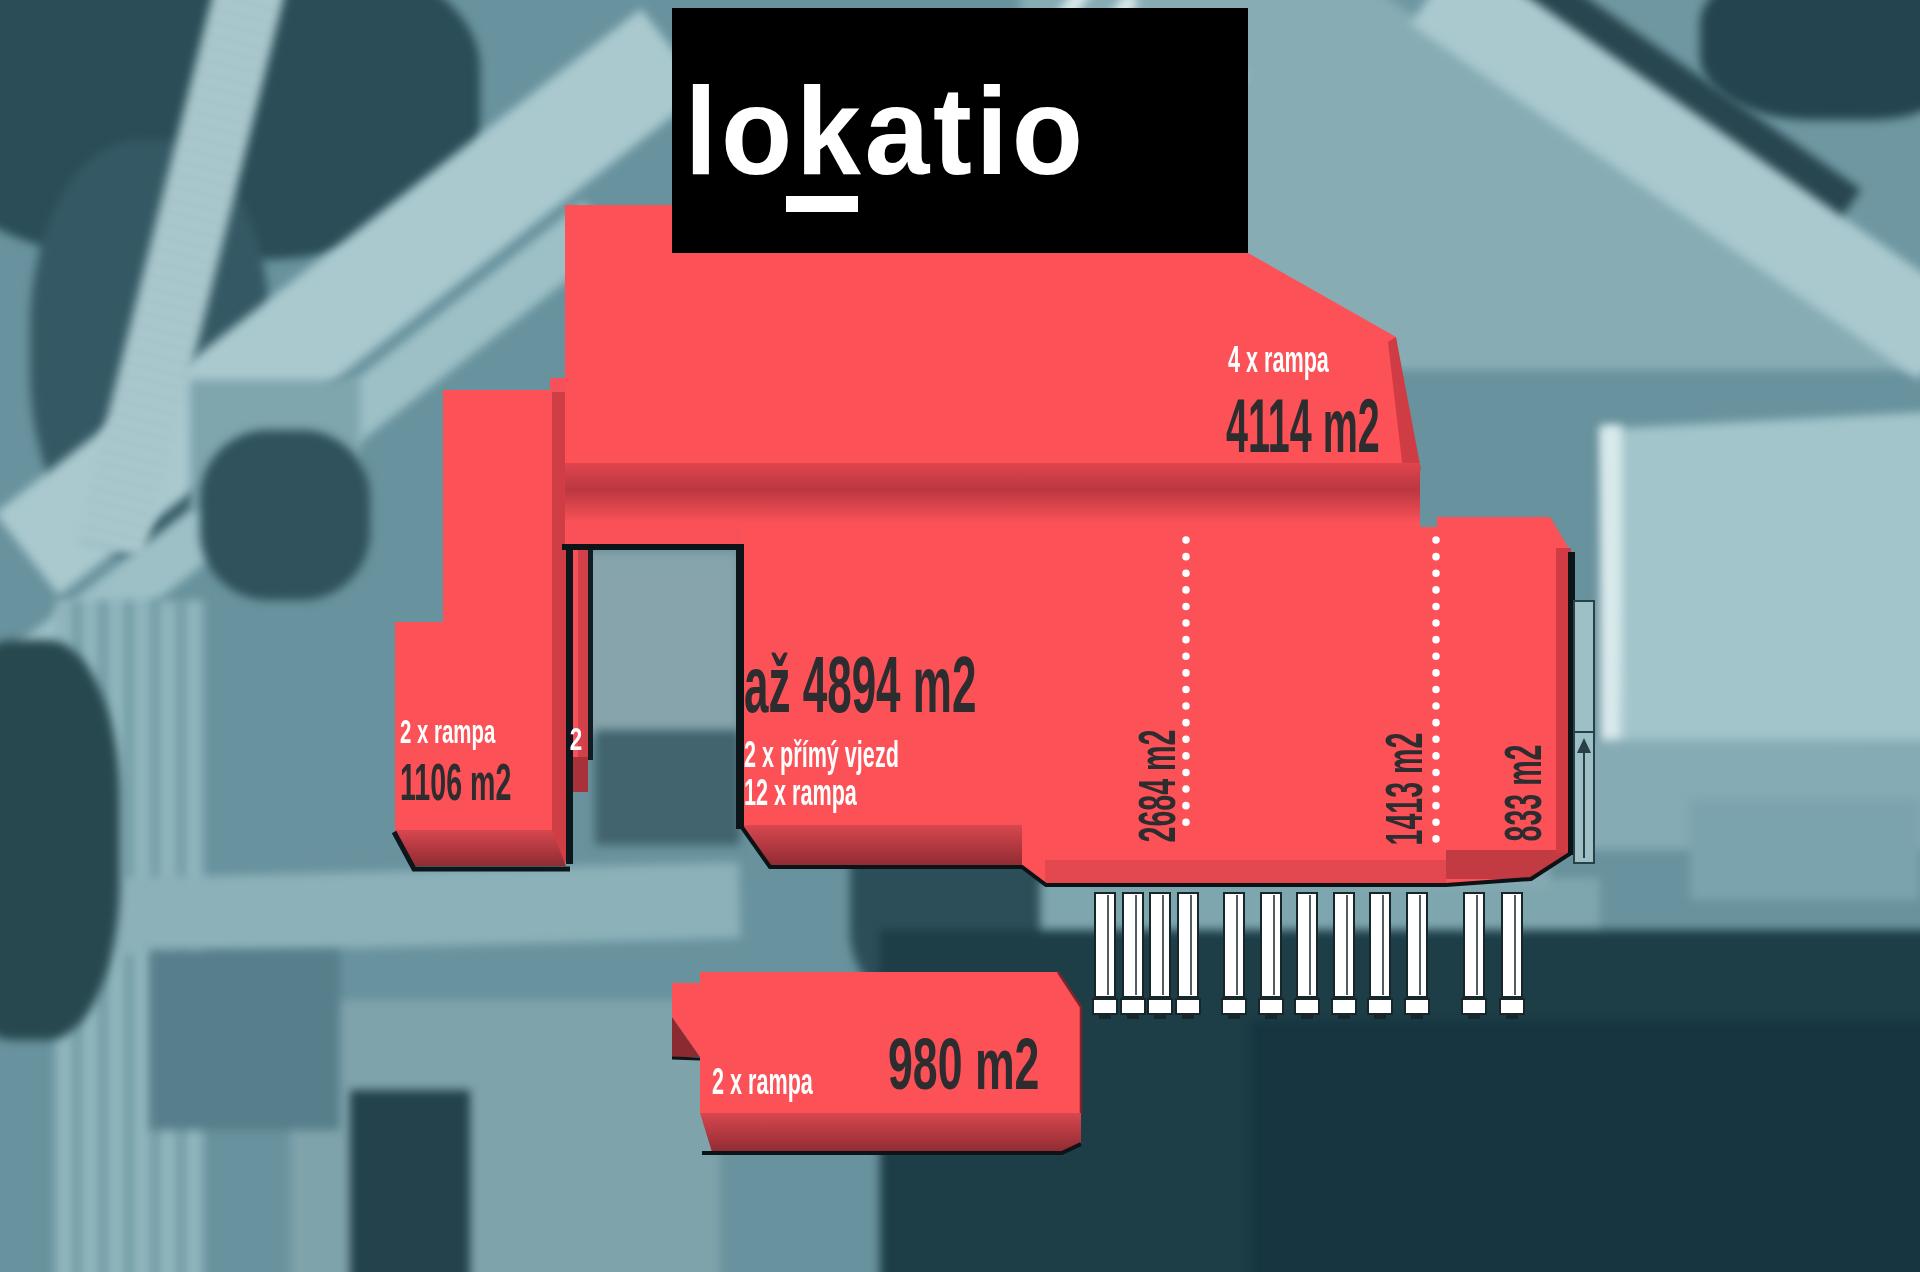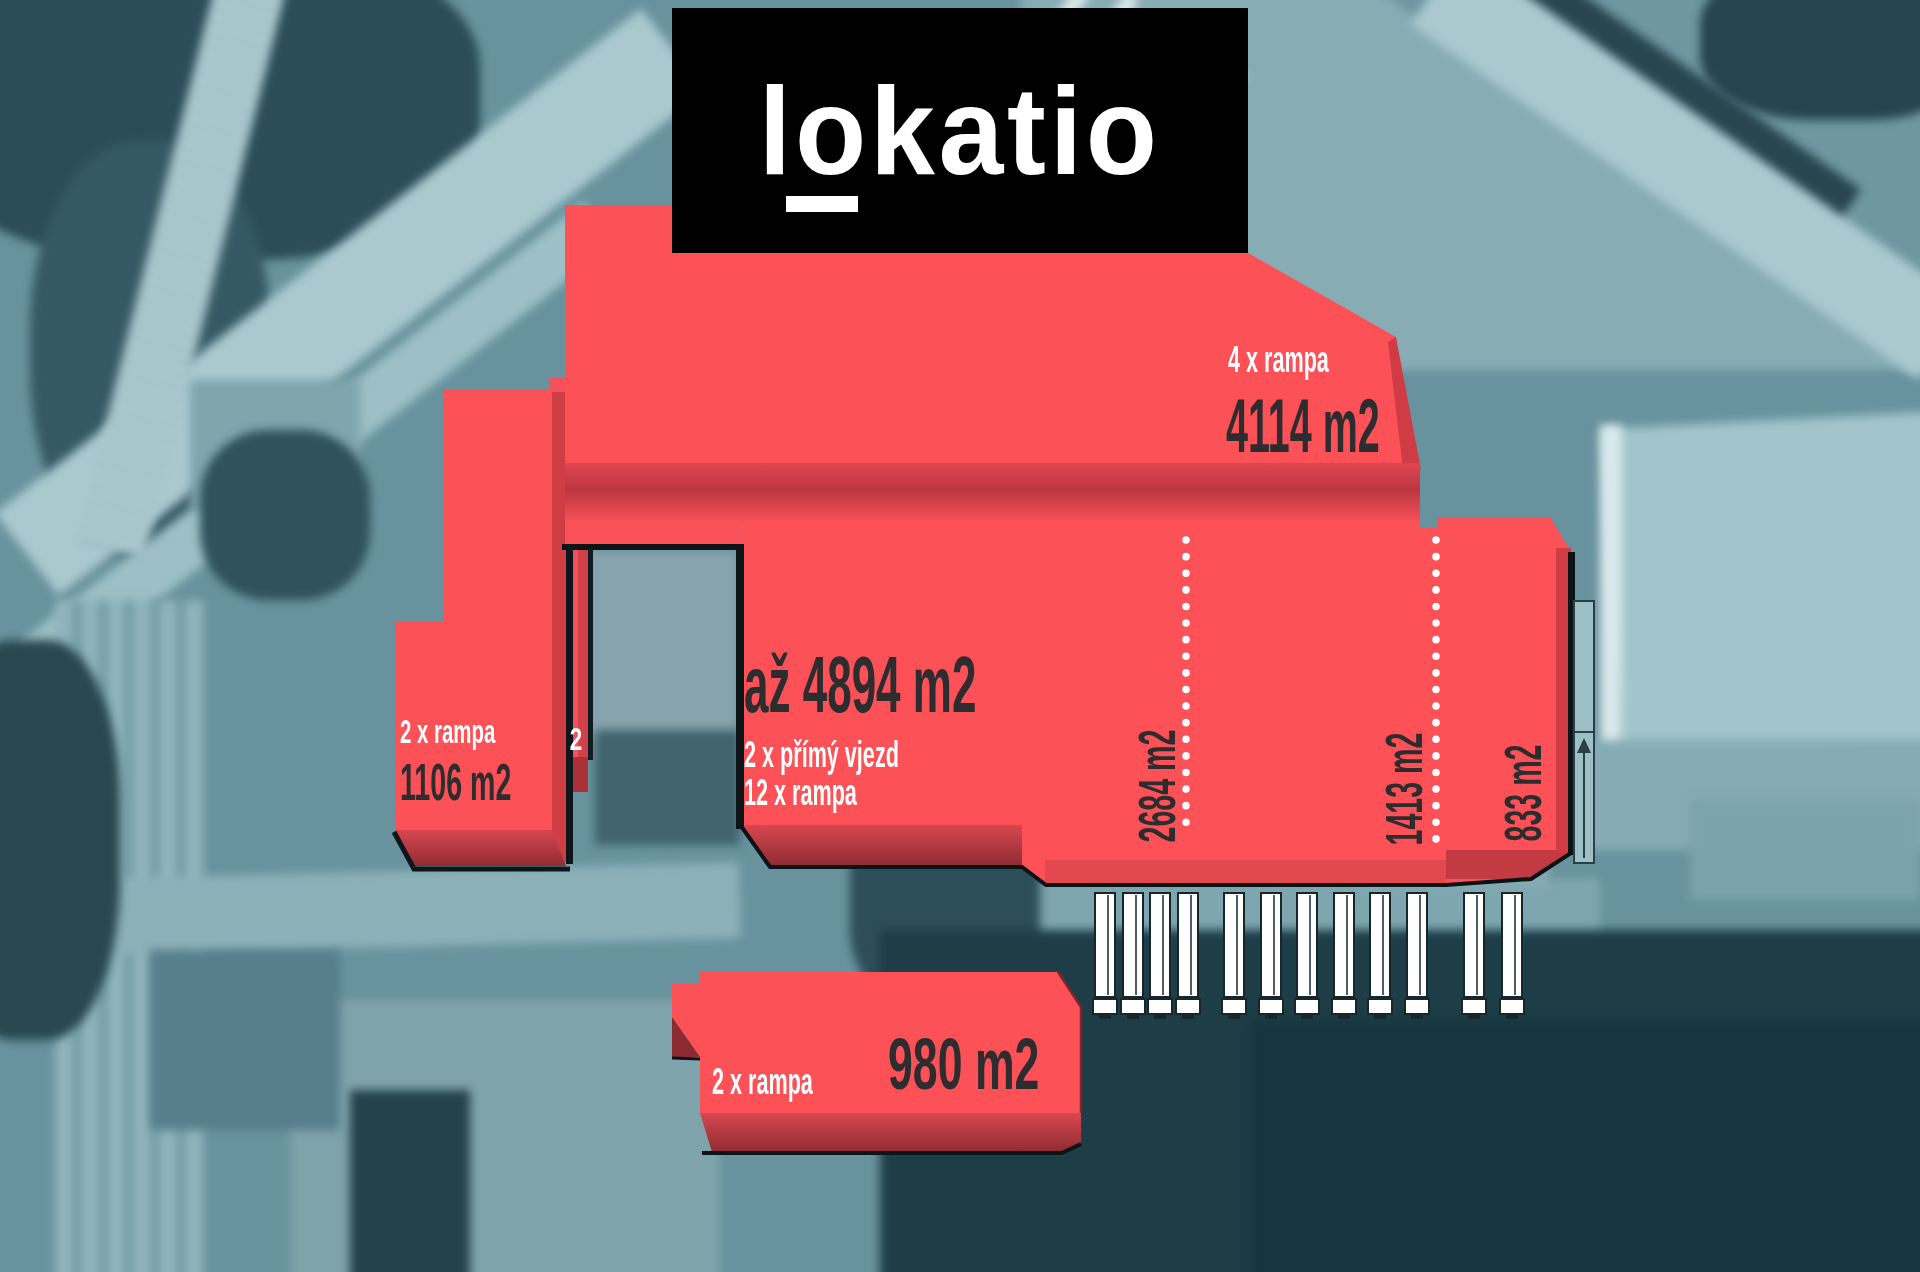--- a/index.html
+++ b/index.html
@@ -10,21 +10,21 @@
   }
   
   .photo{position:absolute;inset:0;}
   .photo>div{position:absolute;filter:blur(5px);}
   
   svg.overlay{position:absolute;left:0;top:0;}
   .dots{stroke:#fff;stroke-width:7.5;stroke-linecap:round;stroke-dasharray:0.1 16.5;fill:none;}
   
   .logo-box{
     position:absolute;left:672px;top:8px;width:576px;height:245px;background:#000;
-    display:flex;align-items:center;justify-content:center;
+    display:flex;align-items:center;
   }
   .logo-box span{
     color:#fff;font-size:124px;font-weight:bold;letter-spacing:4px;line-height:1;
     transform:scaleX(.94);white-space:nowrap;
   }
   .logo-underline{position:absolute;left:114px;top:188px;width:72px;height:16px;background:#fff;}
   
   .lbl{position:absolute;font-weight:bold;white-space:nowrap;line-height:1;transform-origin:0 0;}
   .vlbl{position:absolute;font-weight:bold;white-space:nowrap;line-height:1;
         transform:translate(-50%,-50%) rotate(-90deg) scaleX(.55);}

